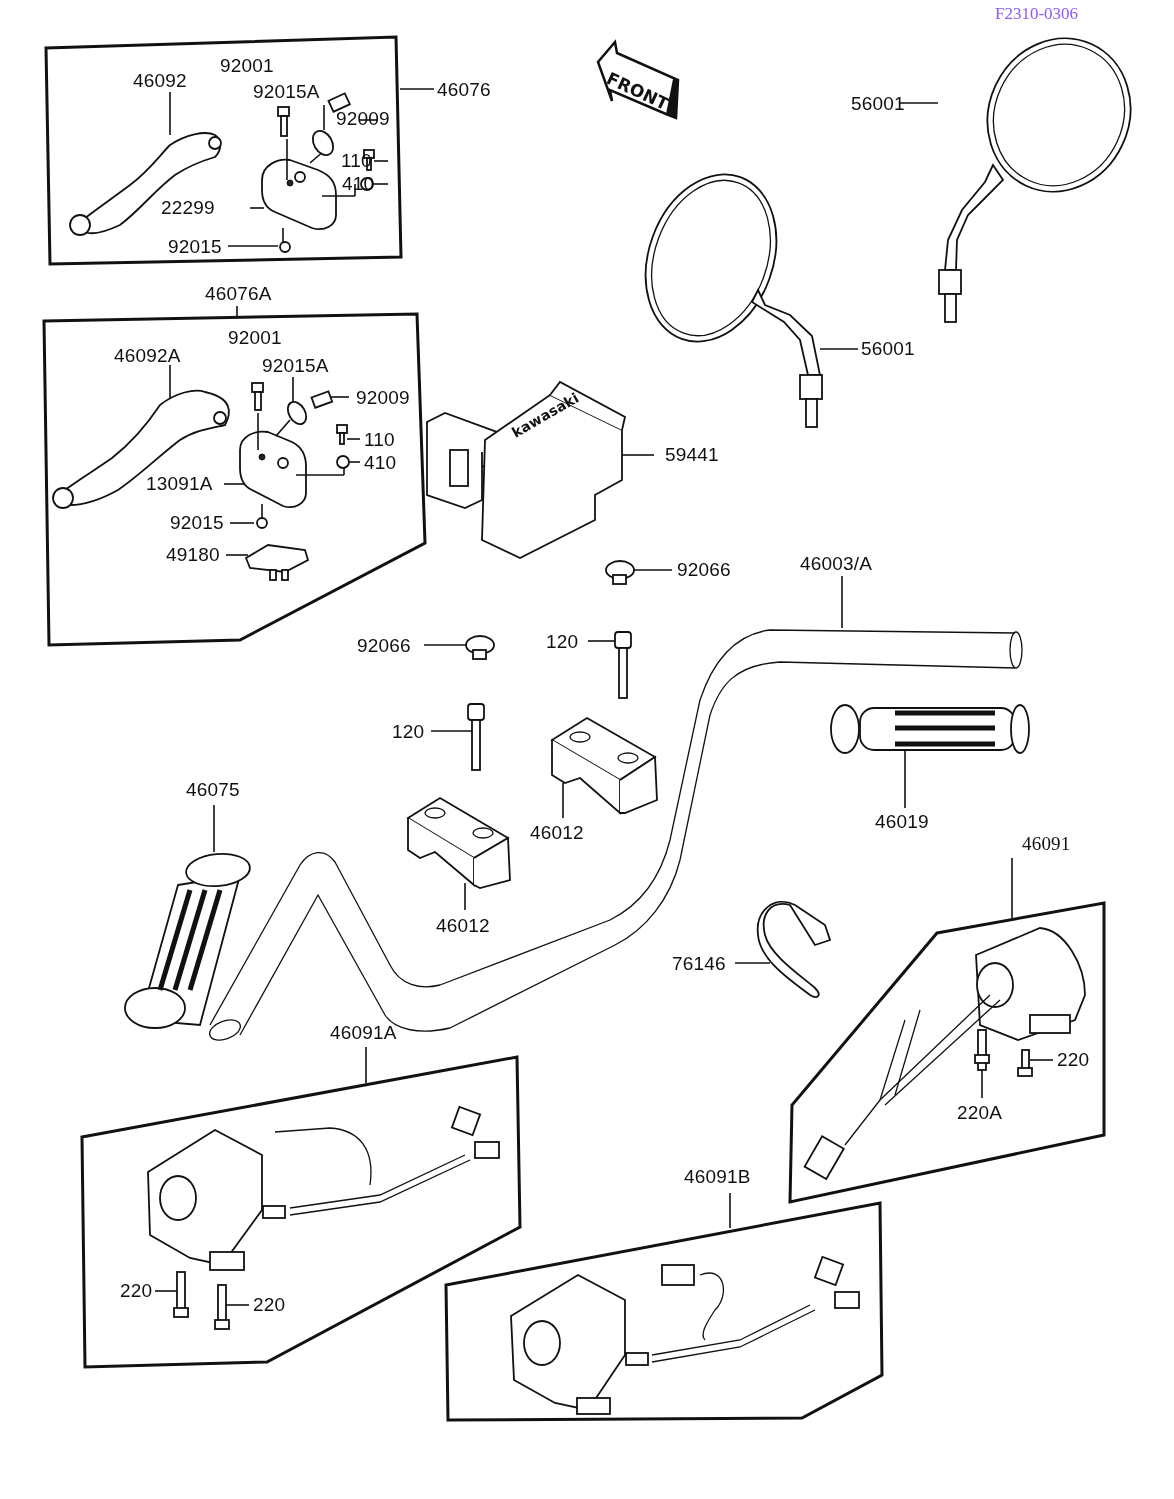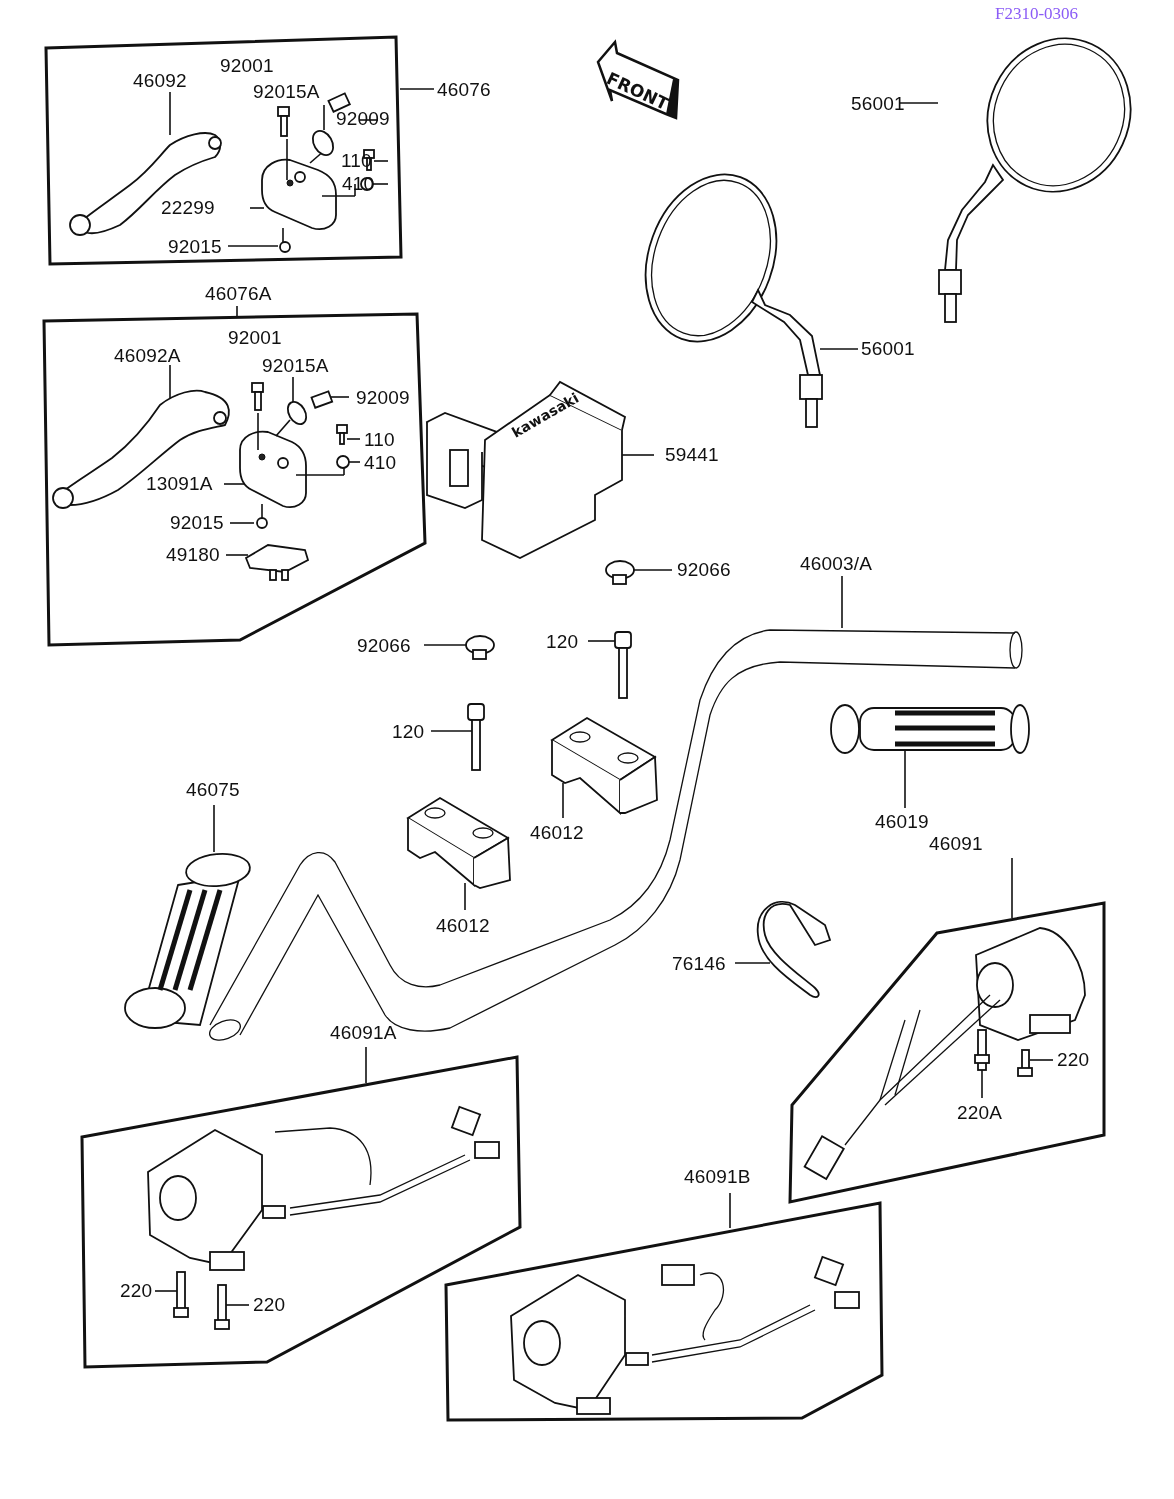--- a/index.html
+++ b/index.html
@@ -321,19 +321,19 @@
 <div class="lbl" style="left:357px; top:636px;">92066</div>
 <div class="lbl" style="left:800px; top:554px;text-align:right;">46003/A</div>
 <div class="lbl" style="left:546px; top:632px;">120</div>
 <div class="lbl" style="left:392px; top:722px;">120</div>
 <div class="lbl" style="left:530px; top:823px;">46012</div>
 <div class="lbl" style="left:436px; top:916px;">46012</div>
 <div class="lbl" style="left:875px; top:812px;">46019</div>
 <div class="lbl" style="left:164px; top:780px;margin-left:22px;">46075</div>
 <div class="lbl" style="left:672px; top:954px;">76146</div>
 
-<div class="lbl" style="left:929px; top:834px;">46091</div>
+<div class="lbl" style="left:1022px; top:834px;font-family:Liberation Serif, serif;">46091</div>
 <div class="lbl" style="left:1057px; top:1050px;">220</div>
 <div class="lbl" style="left:957px; top:1103px;">220A</div>
 <div class="lbl" style="left:330px; top:1023px;">46091A</div>
 <div class="lbl" style="left:120px; top:1281px;">220</div>
 <div class="lbl" style="left:253px; top:1295px;">220</div>
 <div class="lbl" style="left:684px; top:1167px;">46091B</div>
 
 </body></html>

